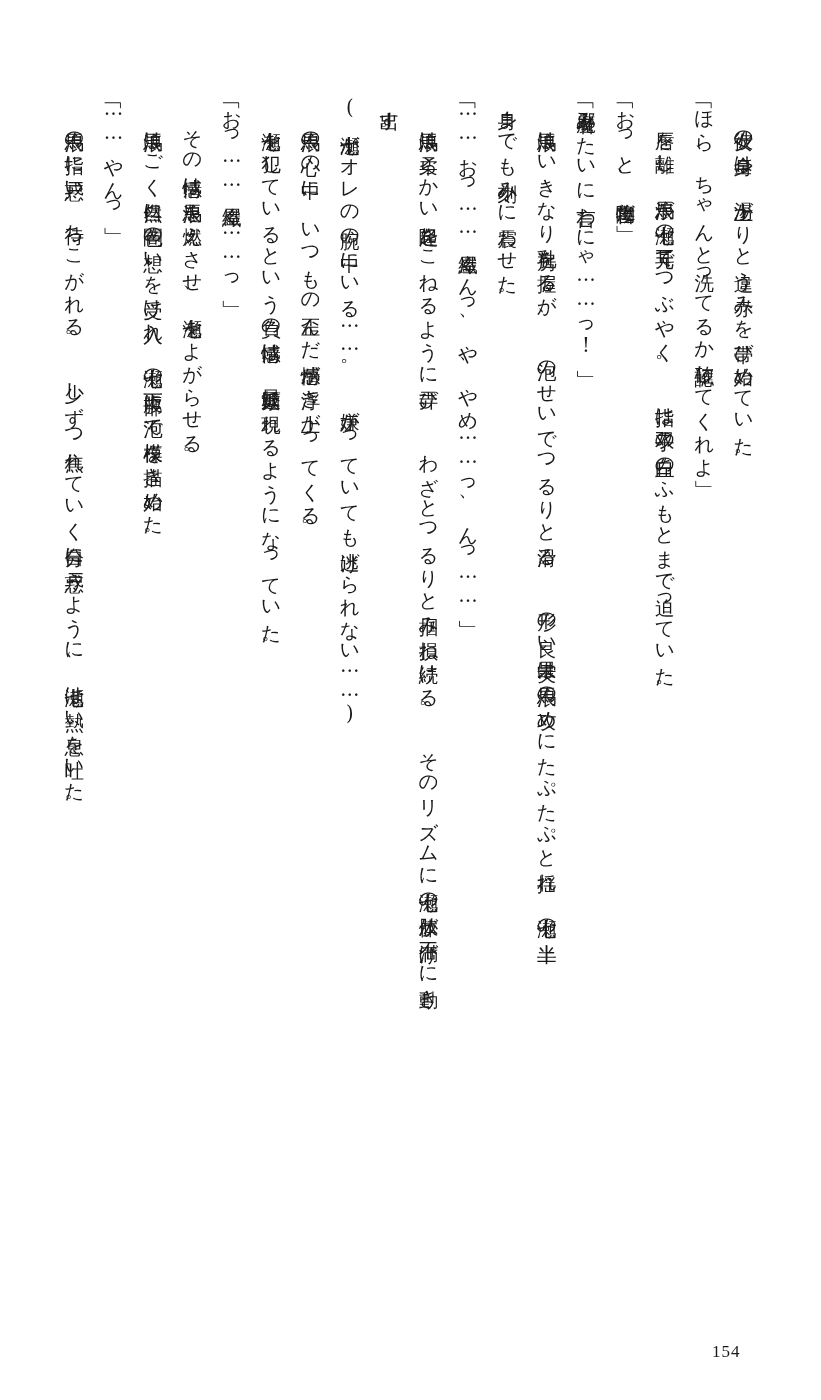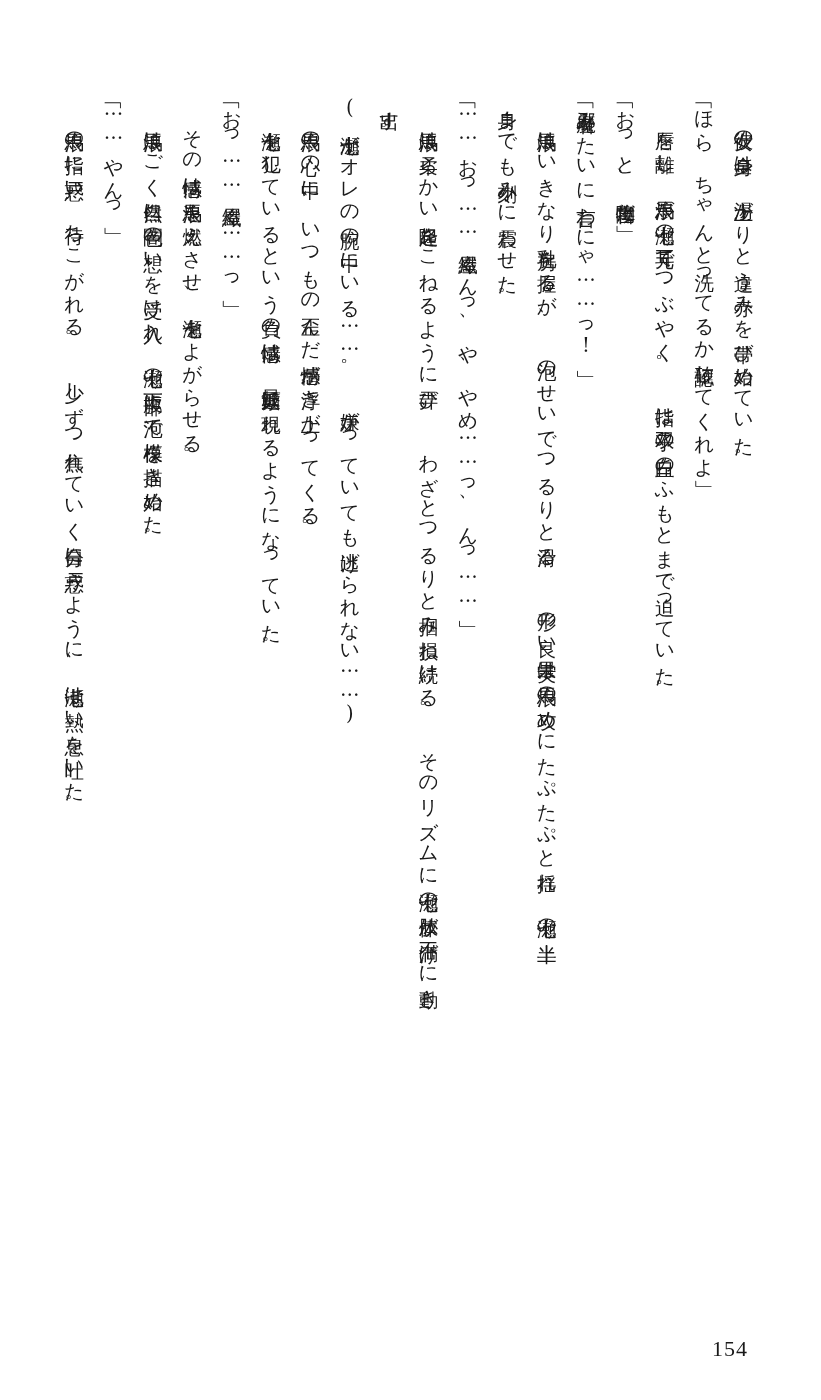--- a/index.html
+++ b/index.html
@@ -48,21 +48,21 @@
   
   .indent {
     text-indent: 1em;
   }
 
   .page-number {
     position: absolute;
     bottom: 38px;
     left: 712px;
     font-family: "Liberation Serif", "DejaVu Serif", serif;
-    font-size: 22px;
+    font-size: 17px;
     letter-spacing: 1px;
     color: #1a1a1a;
   }
 </style>
 </head>
 <body>
 
 <div class="page">
 
   <div class="text-block">

